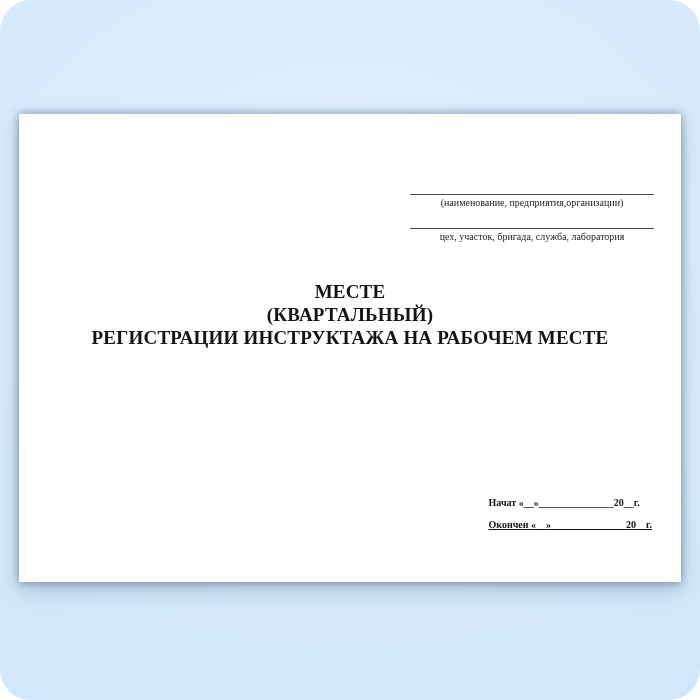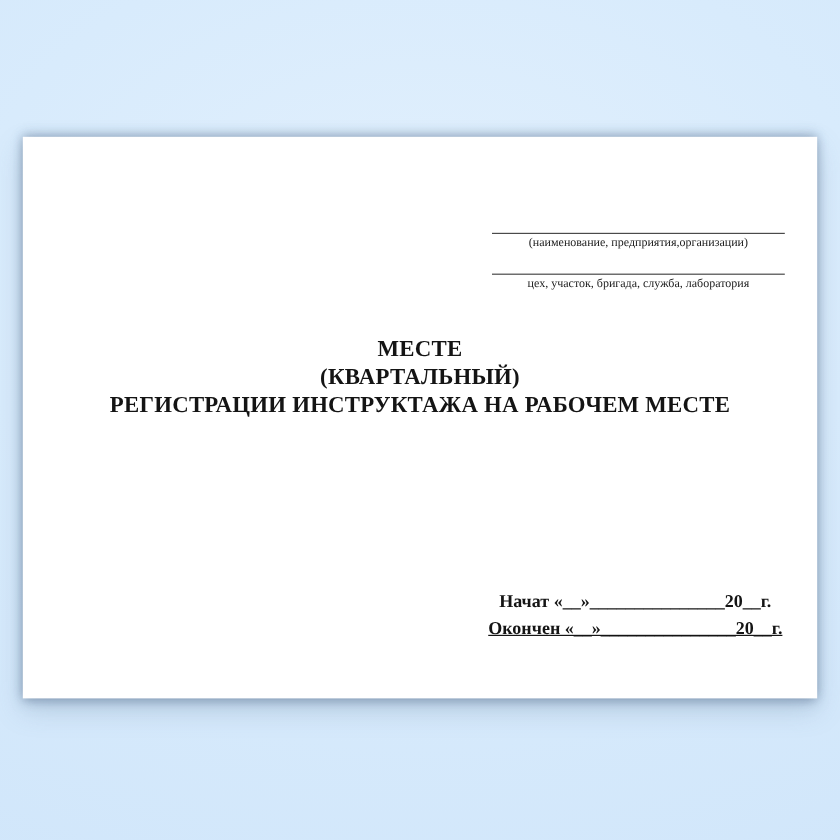--- a/index.html
+++ b/index.html
@@ -8,20 +8,21 @@
     width: 700px;
     height: 700px;
     overflow: hidden;
   }
   .scene {
     position: relative;
     width: 700px;
     height: 700px;
     background: radial-gradient(ellipse 120% 90% at 50% 32%,
                 #e2f0fd 0%, #d8ebfc 45%, #cfe5fa 100%);
+    border-radius: 31px;
   }
   .paper {
     position: absolute;
     left: 19px;
     top: 114px;
     width: 662px;
     height: 468px;
     background: #ffffff;
     box-shadow:
       0 2px 9px rgba(92, 117, 147, 0.55),
@@ -60,23 +61,23 @@
     font-weight: bold;
     font-size: 19px;
     line-height: 23px;
     letter-spacing: 0.2px;
     color: #141414;
   }
   .dates-block {
     position: absolute;
     top: 382px;
     right: 29px;
-    text-align: center;
+    text-align: left;
     font-weight: bold;
-    font-size: 15px;
+    font-size: 10px;
     line-height: 13px;
     color: #141414;
     white-space: nowrap;
   }
   .date-row + .date-row {
     margin-top: 9px;
     text-decoration: underline;
   }
 </style>
 </head>

